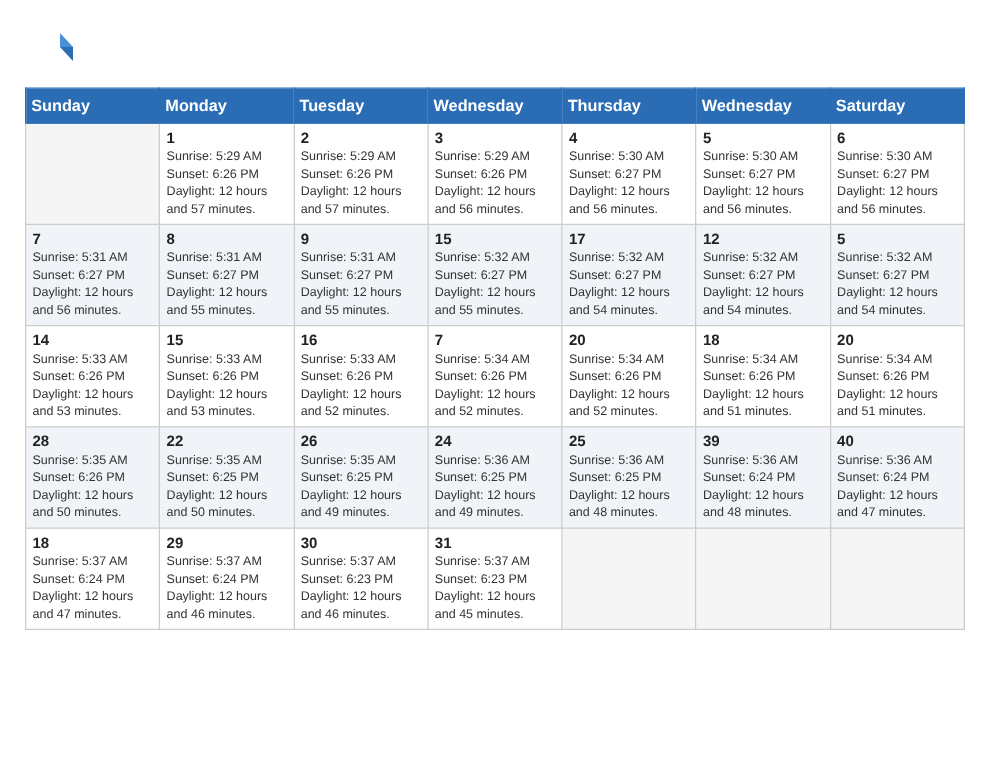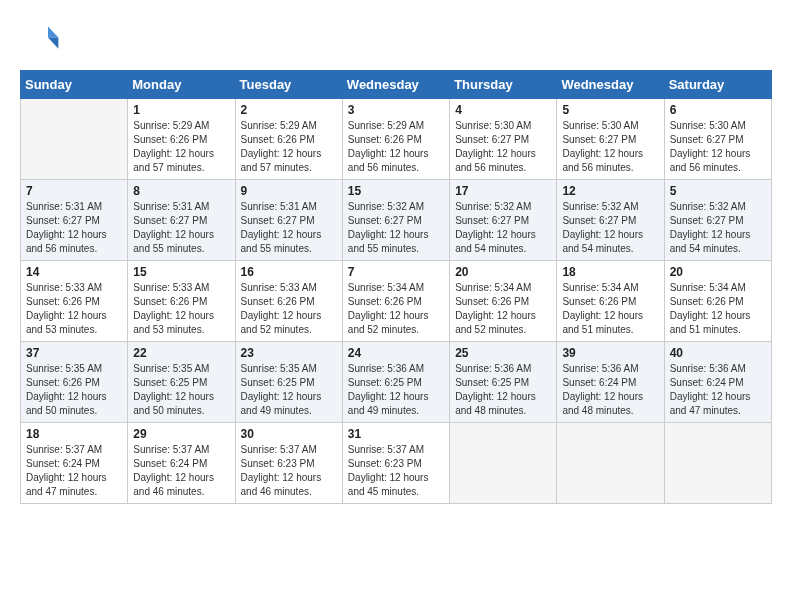--- a/index.html
+++ b/index.html
@@ -265,35 +265,35 @@
         <td>
           <span class="day-number">20</span>
           <div class="cell-content">Sunrise: 5:34 AM
 Sunset: 6:26 PM
 Daylight: 12 hours
 and 51 minutes.</div>
         </td>
       </tr>
       <tr>
         <td>
-          <span class="day-number">37</span>
+          <span class="day-number">28</span>
           <div class="cell-content">Sunrise: 5:35 AM
 Sunset: 6:26 PM
 Daylight: 12 hours
 and 50 minutes.</div>
         </td>
         <td>
           <span class="day-number">22</span>
           <div class="cell-content">Sunrise: 5:35 AM
 Sunset: 6:25 PM
 Daylight: 12 hours
 and 50 minutes.</div>
         </td>
         <td>
-          <span class="day-number">23</span>
+          <span class="day-number">26</span>
           <div class="cell-content">Sunrise: 5:35 AM
 Sunset: 6:25 PM
 Daylight: 12 hours
 and 49 minutes.</div>
         </td>
         <td>
           <span class="day-number">24</span>
           <div class="cell-content">Sunrise: 5:36 AM
 Sunset: 6:25 PM
 Daylight: 12 hours

